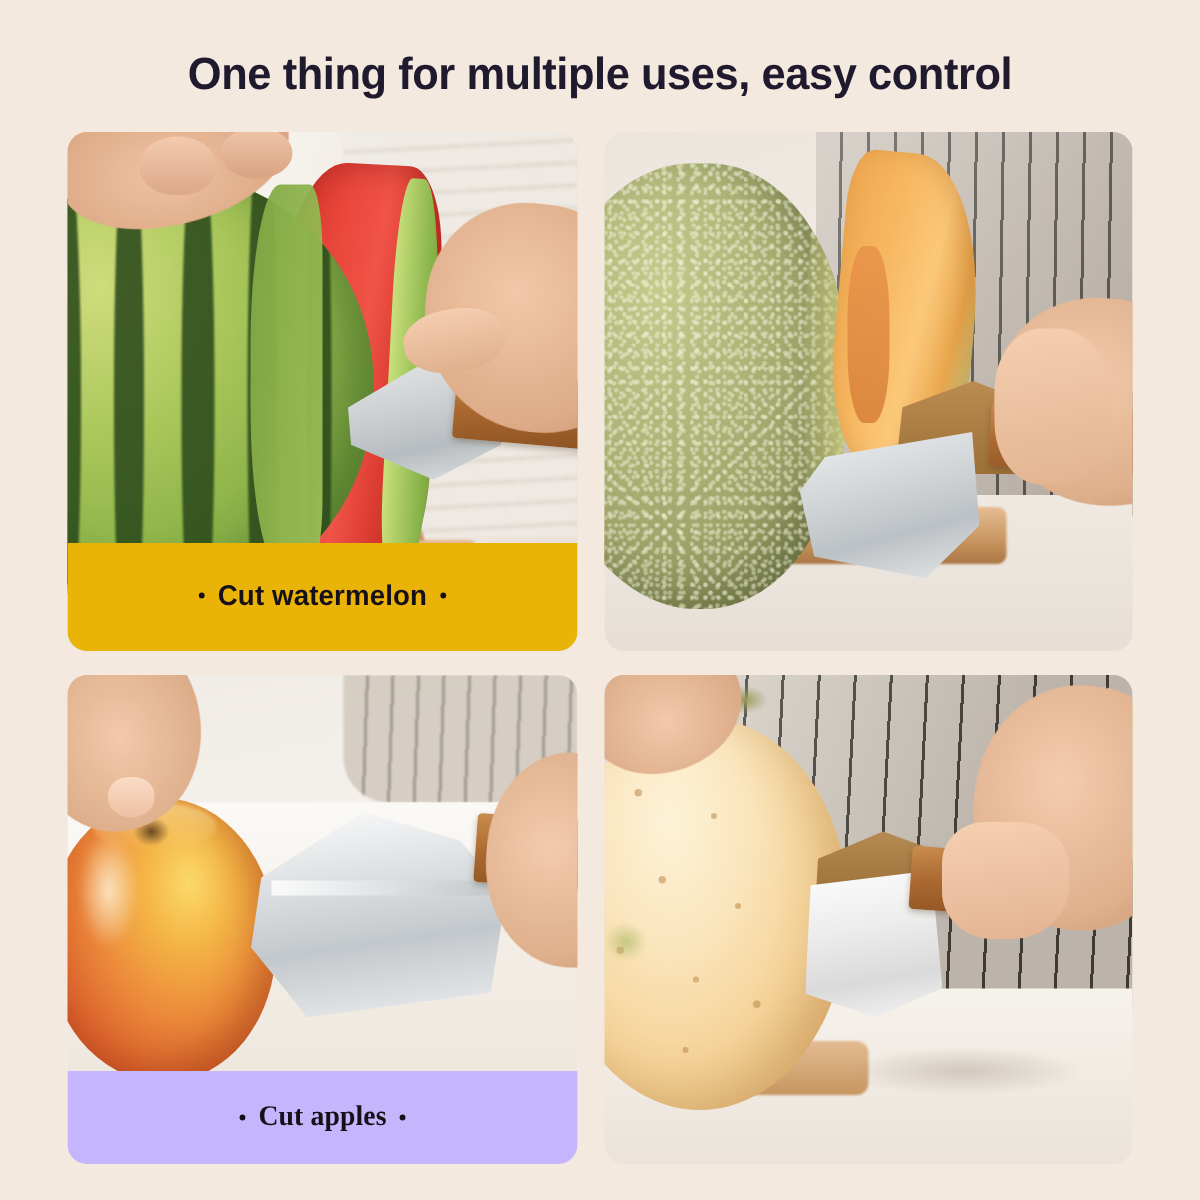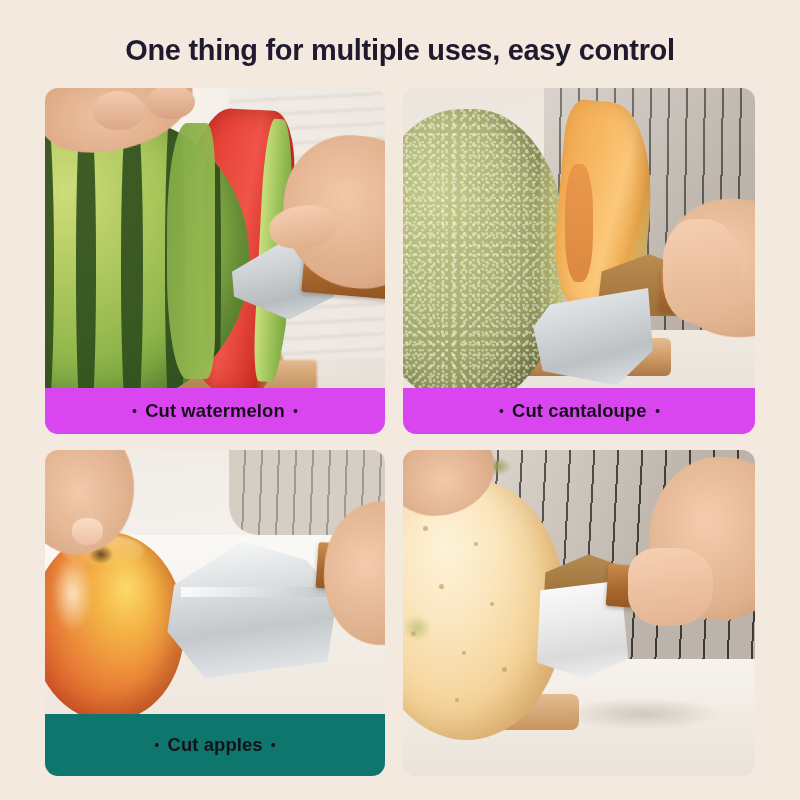--- a/index.html
+++ b/index.html
@@ -31,26 +31,26 @@
   }
   #panel-0{left:45px;top:88px;width:340px;height:346px;}
   #panel-1{left:403px;top:88px;width:352px;height:346px;}
   #panel-2{left:45px;top:450px;width:340px;height:326px;}
   #panel-3{left:403px;top:450px;width:352px;height:326px;}
 
   .scene{position:absolute;left:0;top:0;right:0;bottom:0;overflow:hidden;}
 
   
   .caption{
-    position:absolute;left:0;right:0;bottom:0;height:46px;
-    background:#d946ef;
+    position:absolute;left:0;right:0;bottom:0;height:72px;
+    background:#eab308;
     display:flex;align-items:center;justify-content:center;
     z-index:40;
   }
-  #panel-2 .caption,#panel-3 .caption{height:62px;background:#0f766e;}
+  #panel-2 .caption,#panel-3 .caption{height:62px;background:#c4b5fd;font-family:Liberation Serif, serif;}
   .caption-text{
     font-size:19px;font-weight:bold;color:#161019;
     letter-spacing:0.1px;white-space:nowrap;
     transform:scaleX(0.97);
   }
   .dot{
     display:inline-block;width:4px;height:4px;border-radius:50%;
     background:#161019;vertical-align:middle;
   }
   .dot.left{margin-right:9px;margin-bottom:2px;}
@@ -357,25 +357,20 @@
         box-shadow:0 3px 6px rgba(90,80,70,.25);"></div>
       <div style="position:absolute;left:55%;top:48%;width:24%;height:18%;z-index:19;
         background:linear-gradient(180deg,#b98a4f,#a2enull);background:linear-gradient(180deg,#bb8c51,#9c7038);
         clip-path:polygon(6% 28%,62% 0%,100% 20%,100% 100%,0% 100%);"></div>
       <div class="handle" style="left:73%;top:53%;width:28%;height:12%;
         background:linear-gradient(172deg,#c98d4e,#aa6a30 45%,#8e5424);
         transform:rotate(3deg);box-shadow:0 2px 4px rgba(70,45,20,.3);"></div>
       <div class="rivet" style="left:80%;top:57%;width:9px;height:9px;"></div>
     </div>
 
-    <div class="caption">
-      <span class="caption-text">
-        <span class="dot left"></span><span>Cut cantaloupe</span><span class="dot right"></span>
-      </span>
-    </div>
   </div>
 
   <div class="panel" id="panel-2">
     <div class="scene">
       <div class="bg-wall p3-wall"></div>
       <div class="p3-apron"></div>
       <div class="p3-tabletop"></div>
       <div class="p3-table"></div>
 
       <div class="hand" style="left:-8%;top:-10%;width:34%;height:42%;

